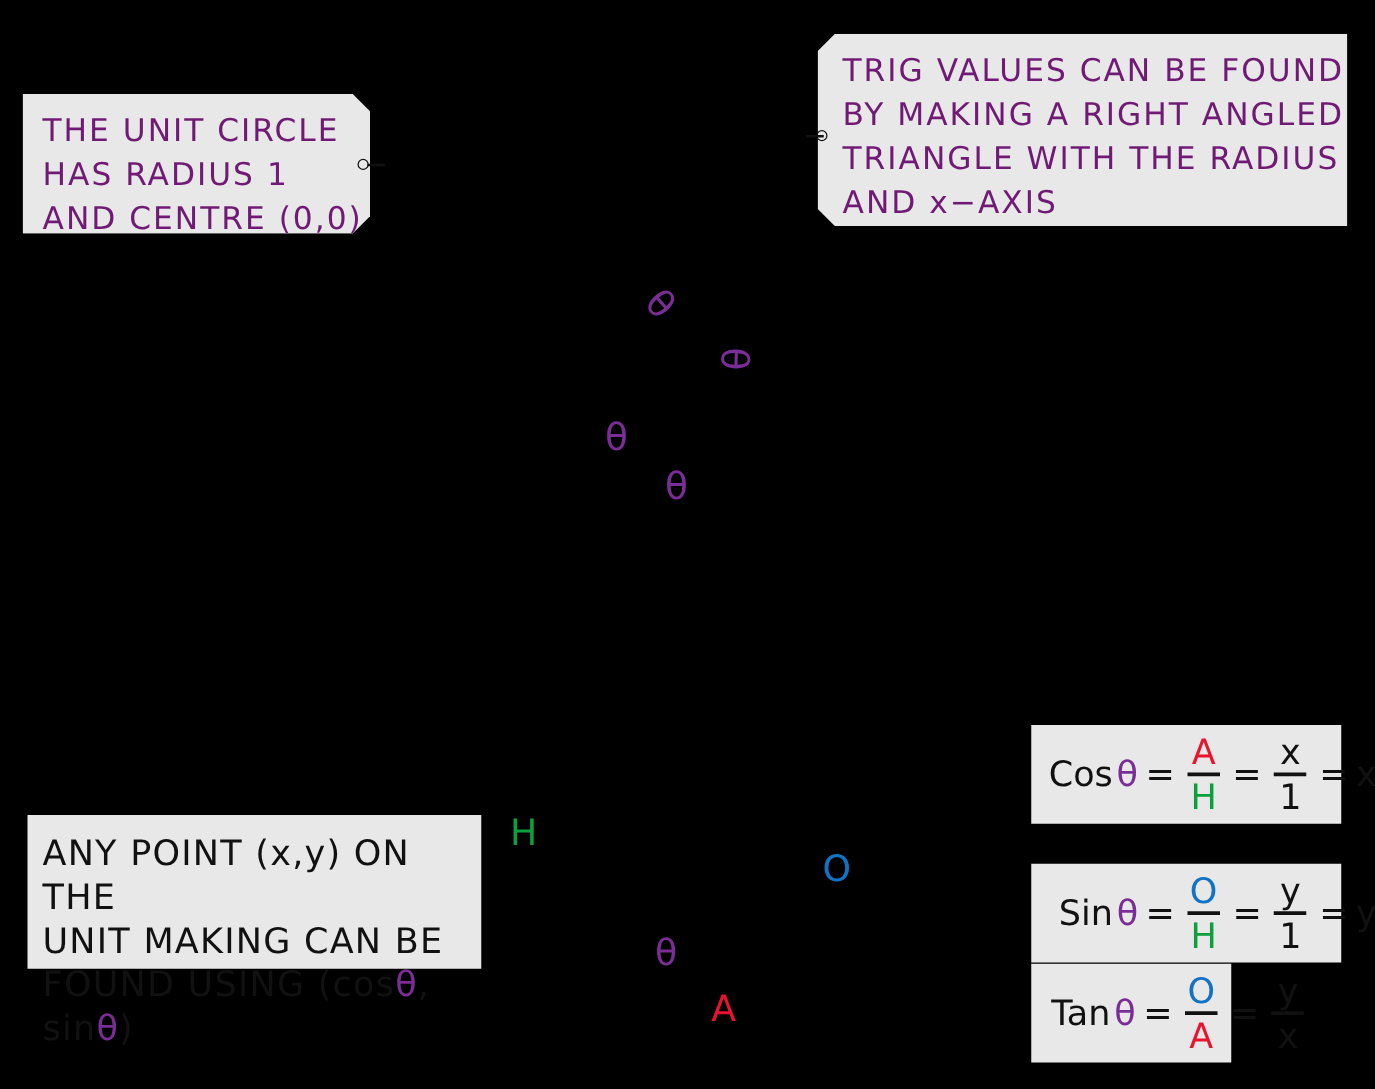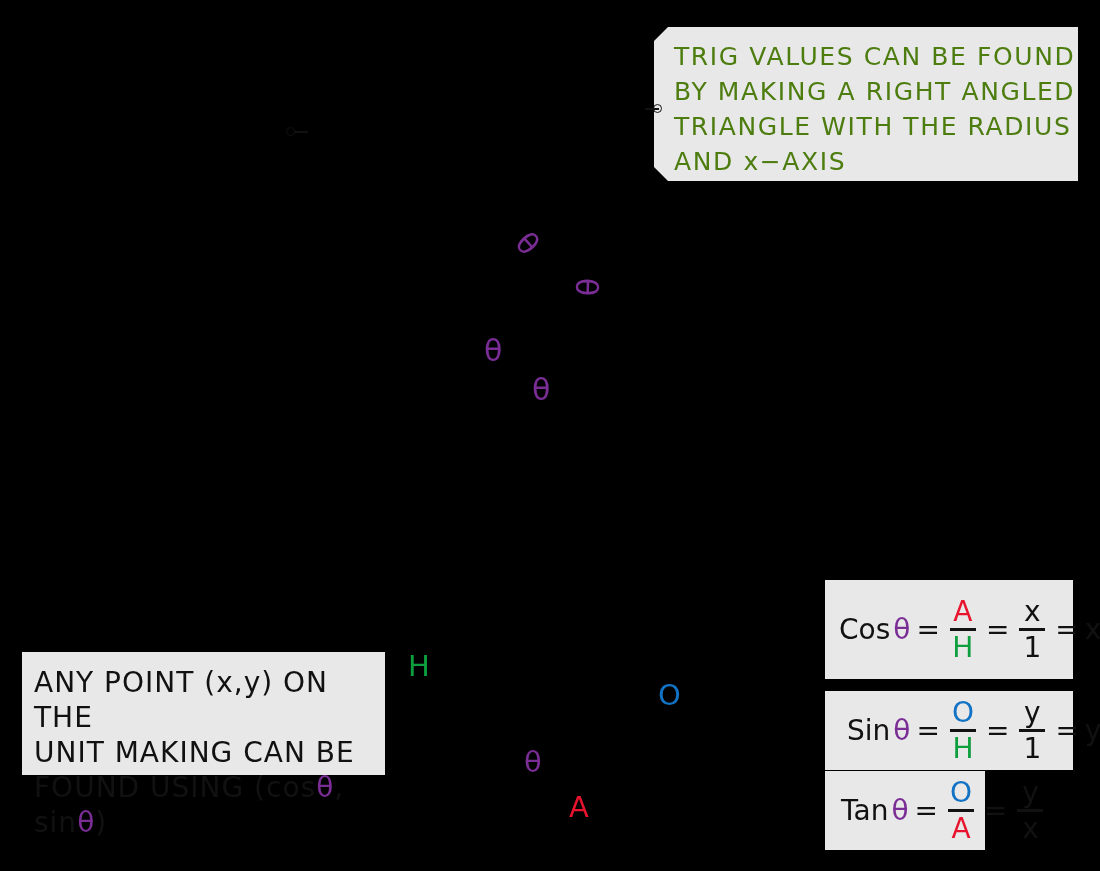--- a/index.html
+++ b/index.html
@@ -15,21 +15,21 @@
     width: 1100px;
     height: 871px;
     background: #000000;
     overflow: hidden;
   }
 
   
   .callout {
     position: absolute;
     background: #e8e8e8;
-    color: #4d7c0f;
+    color: #701a75;
     font-family: "DejaVu Sans", sans-serif;
     font-size: 25px;
     letter-spacing: 1.6px;
     line-height: 35px;
     box-sizing: border-box;
     white-space: pre-line;
   }
   .callout.clip-right {
     clip-path: polygon(0 0, calc(100% - 14px) 0, 100% 14px, 100% calc(100% - 14px),
                        calc(100% - 14px) 100%, 0 100%);
@@ -98,20 +98,23 @@
   .red   { color: #e8142d; }
   .green { color: #0d9e3d; }
   .blue  { color: #1272c4; }
   .eq    { margin: 0 3px; }
 </style>
 </head>
 <body>
 
 <div id="stage">
 
+  <div class="callout clip-right" style="left:18px; top:75px; width:278px; height:112px; padding:12px 0 0 16px;">THE UNIT CIRCLE
+HAS RADIUS 1
+AND CENTRE (0,0)</div>
   <div class="connector-line" style="left:294px; top:131px; width:14px;"></div>
   <div class="connector-dot" style="left:286px; top:127px;"></div>
 
   <div class="callout clip-left" style="left:654px; top:27px; width:424px; height:154px; padding:12px 0 0 20px;">TRIG VALUES CAN BE FOUND
 BY MAKING A RIGHT ANGLED
 TRIANGLE WITH THE RADIUS
 AND x−AXIS</div>
   <div class="connector-line" style="left:645px; top:108px; width:14px;"></div>
   <div class="connector-dot" style="left:653px; top:104px;"></div>
 
@@ -135,21 +138,21 @@
   <div class="glyph theta" style="left:532px; top:375px; font-size:30px;">θ</div>
 
   <div class="glyph" style="left:408px; top:652px; font-size:29px; color:#0d9e3d;">H</div>
 
   <div class="glyph" style="left:658px; top:681px; font-size:29px; color:#1272c4;">O</div>
 
   <div class="glyph theta" style="left:524px; top:748px; font-size:29px;">θ</div>
 
   <div class="glyph" style="left:569px; top:793px; font-size:29px; color:#e8142d;">A</div>
 
-  <div class="formula-box" style="left:825px; top:580px; width:248px; height:99px; padding-left:14px;text-align:center;">
+  <div class="formula-box" style="left:825px; top:580px; width:248px; height:79px; padding-left:14px;text-align:center;">
     <div class="formula-row">
       <span>Cos</span>
         <span class="theta">θ</span>
       <span class="eq">=</span>
       <span class="frac">
         <span class="num red">A</span>
         <span class="bar"></span>
         <span class="den green">H</span>
       </span>
       <span class="eq">=</span>

